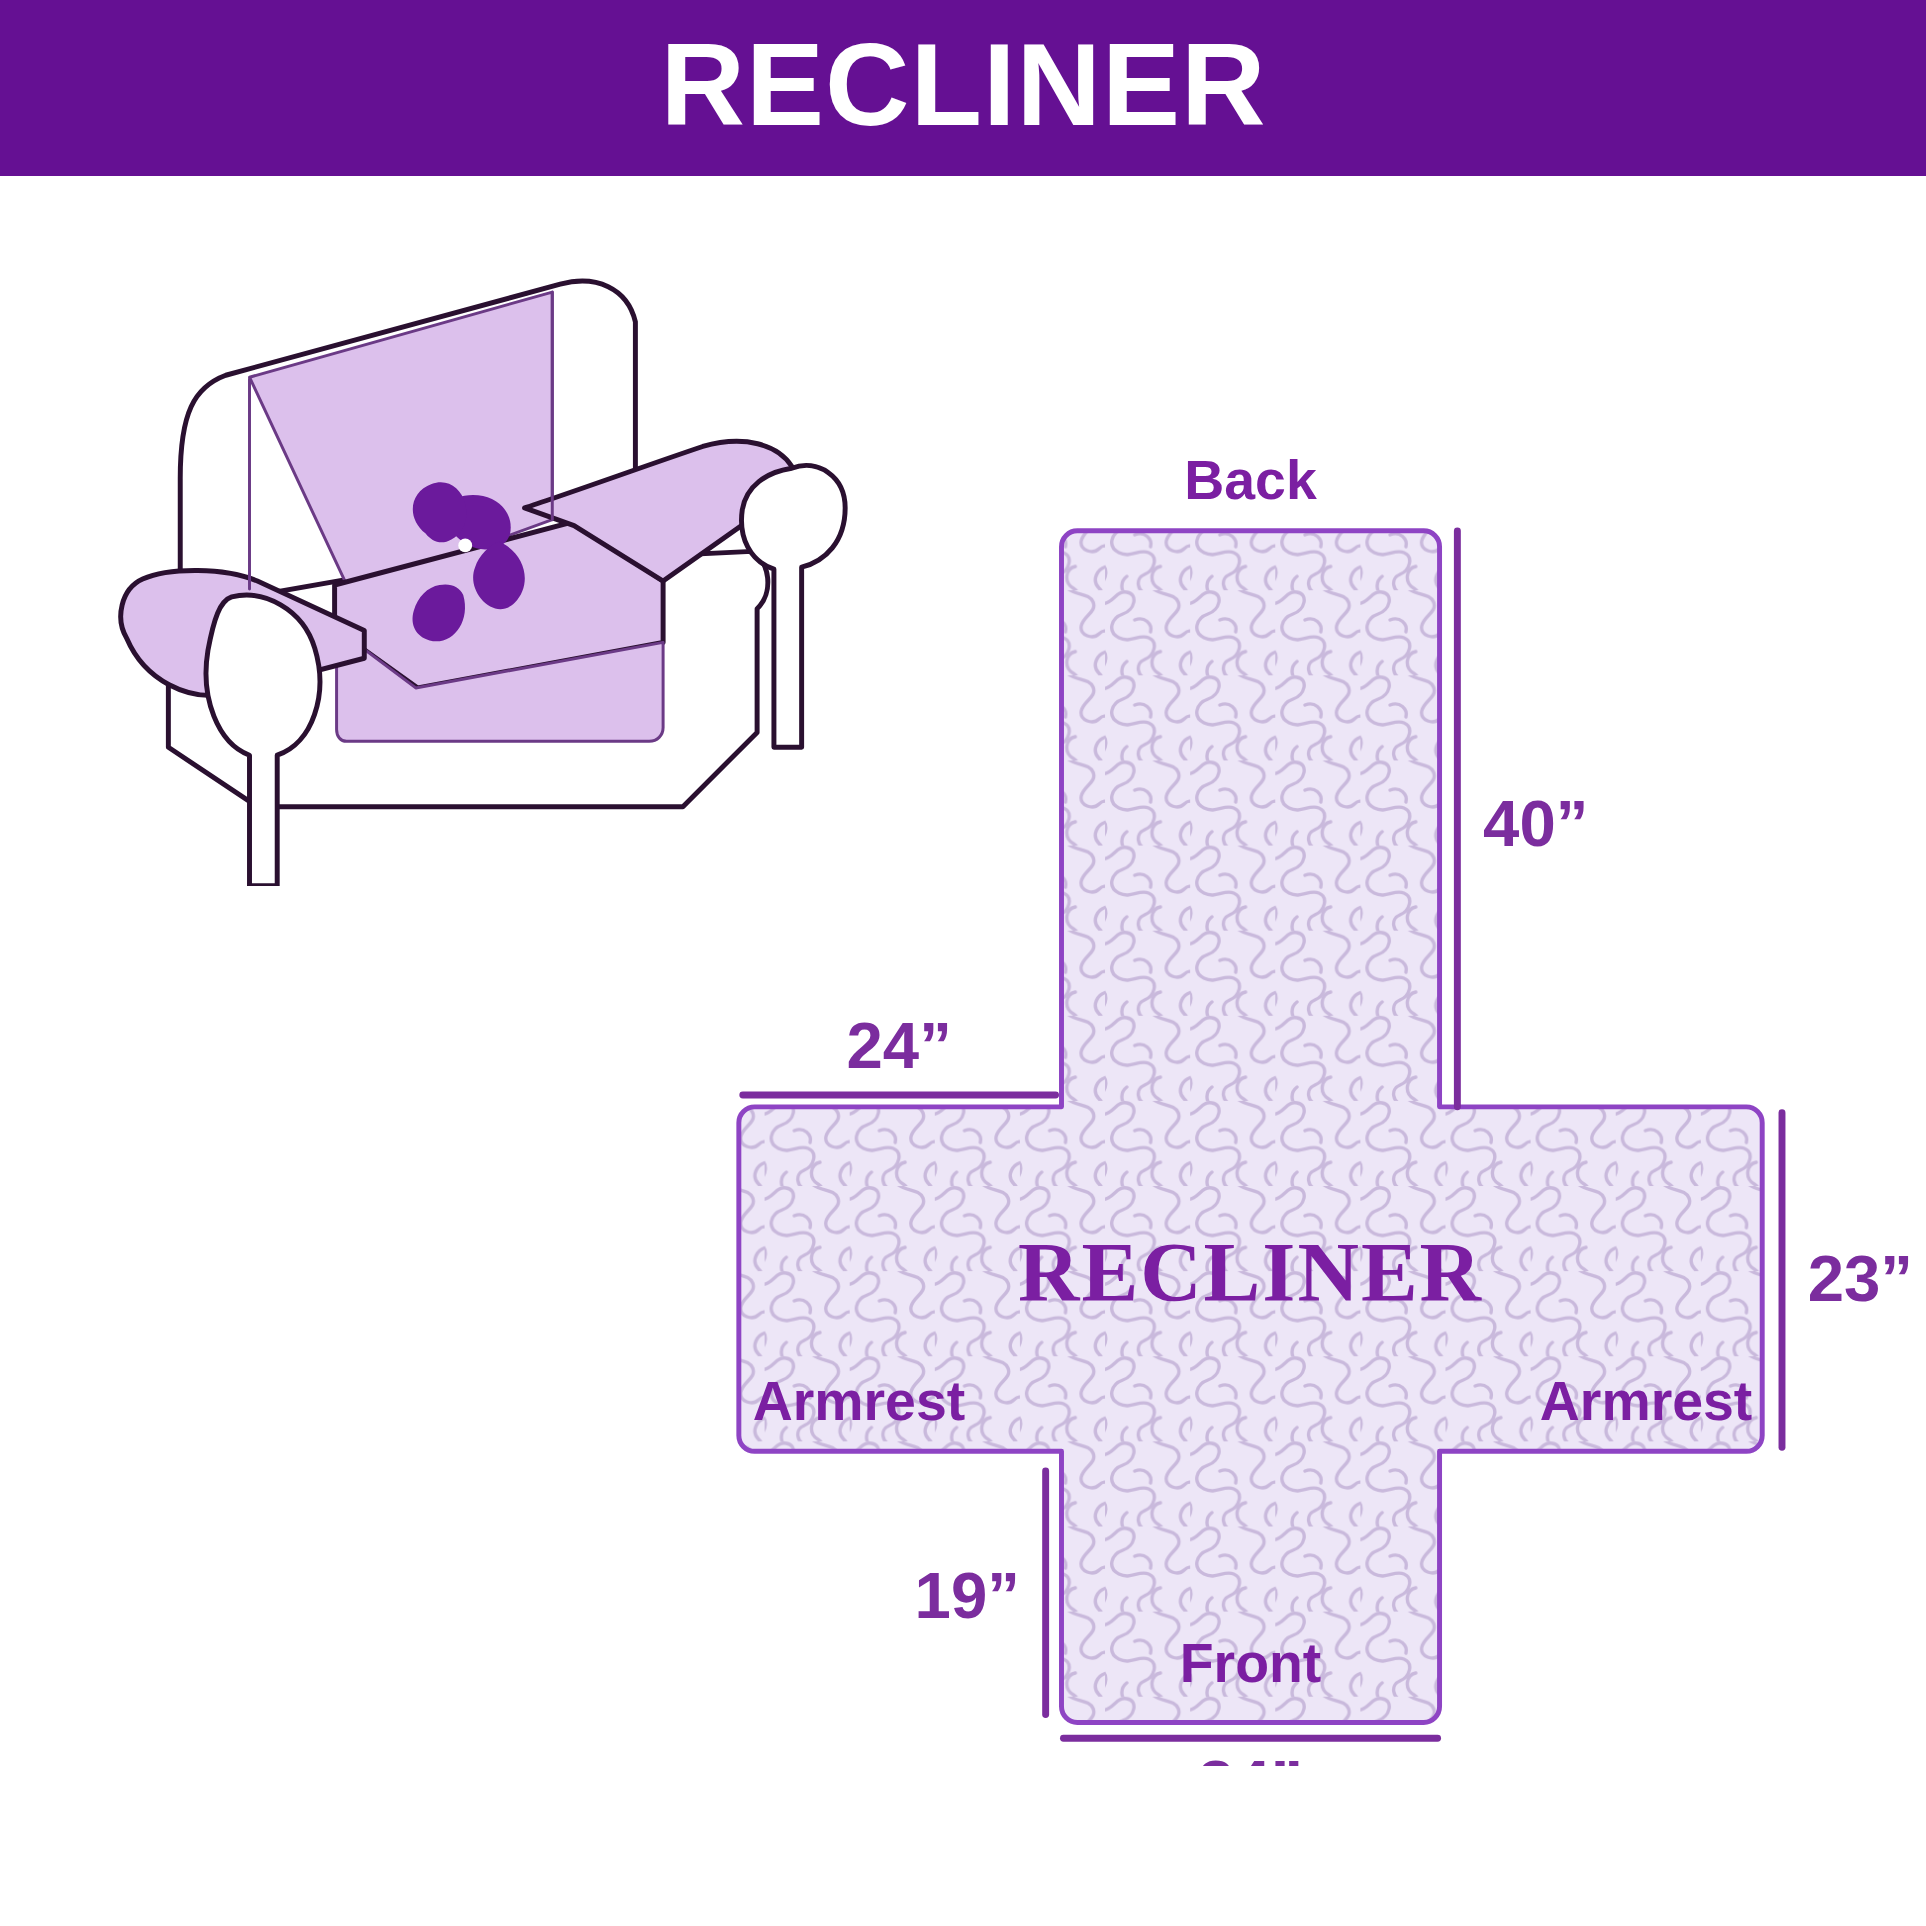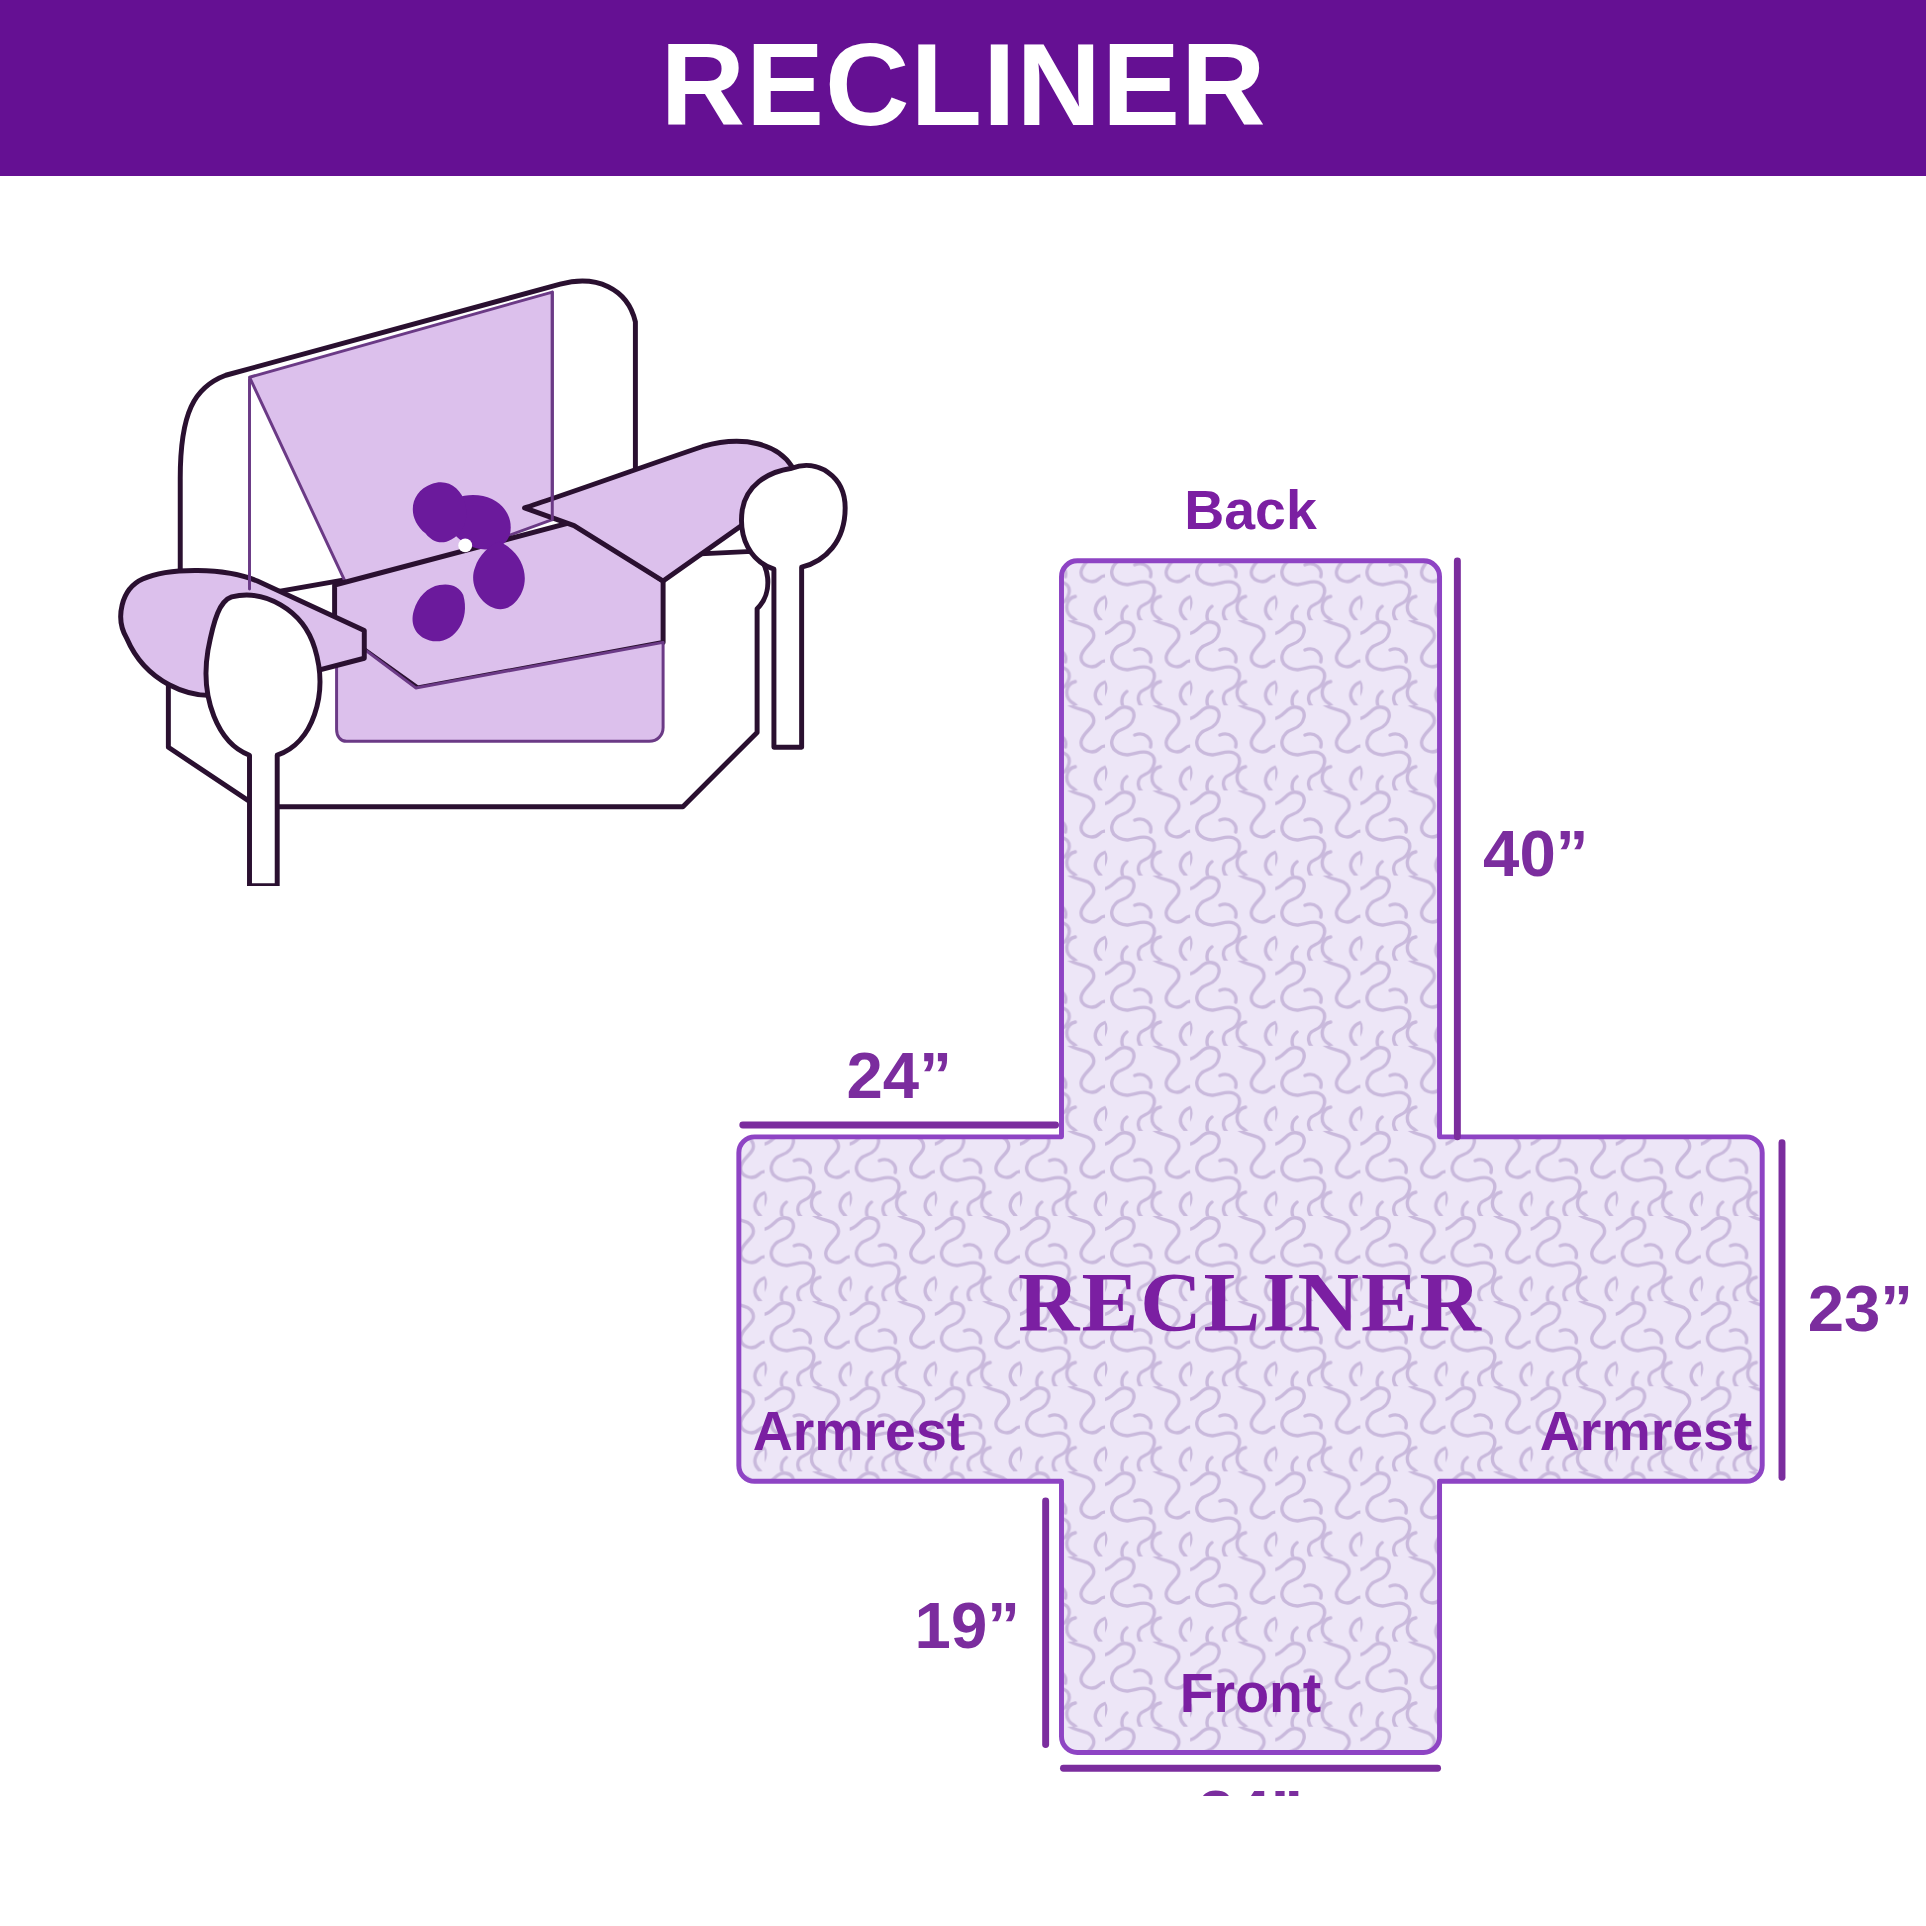--- a/index.html
+++ b/index.html
@@ -26,21 +26,21 @@
     line-height:1;
     font-family:"Liberation Sans", sans-serif;
     transform:translateY(-4px);
   }
 
   
   .chair-wrap{position:absolute;left:109px;top:193px;width:752px;height:693px;}
   .chair-svg{display:block;width:752px;height:693px;}
 
   
-  .pattern-wrap{position:absolute;left:594px;top:450px;width:1317px;height:1346px;}
+  .pattern-wrap{position:absolute;left:594px;top:420px;width:1317px;height:1346px;}
   .pattern-svg{display:block;width:1317px;height:1346px;}
 
   
 </style>
 </head>
 <body>
 
 <div id="stage">
 
   <div class="banner">

